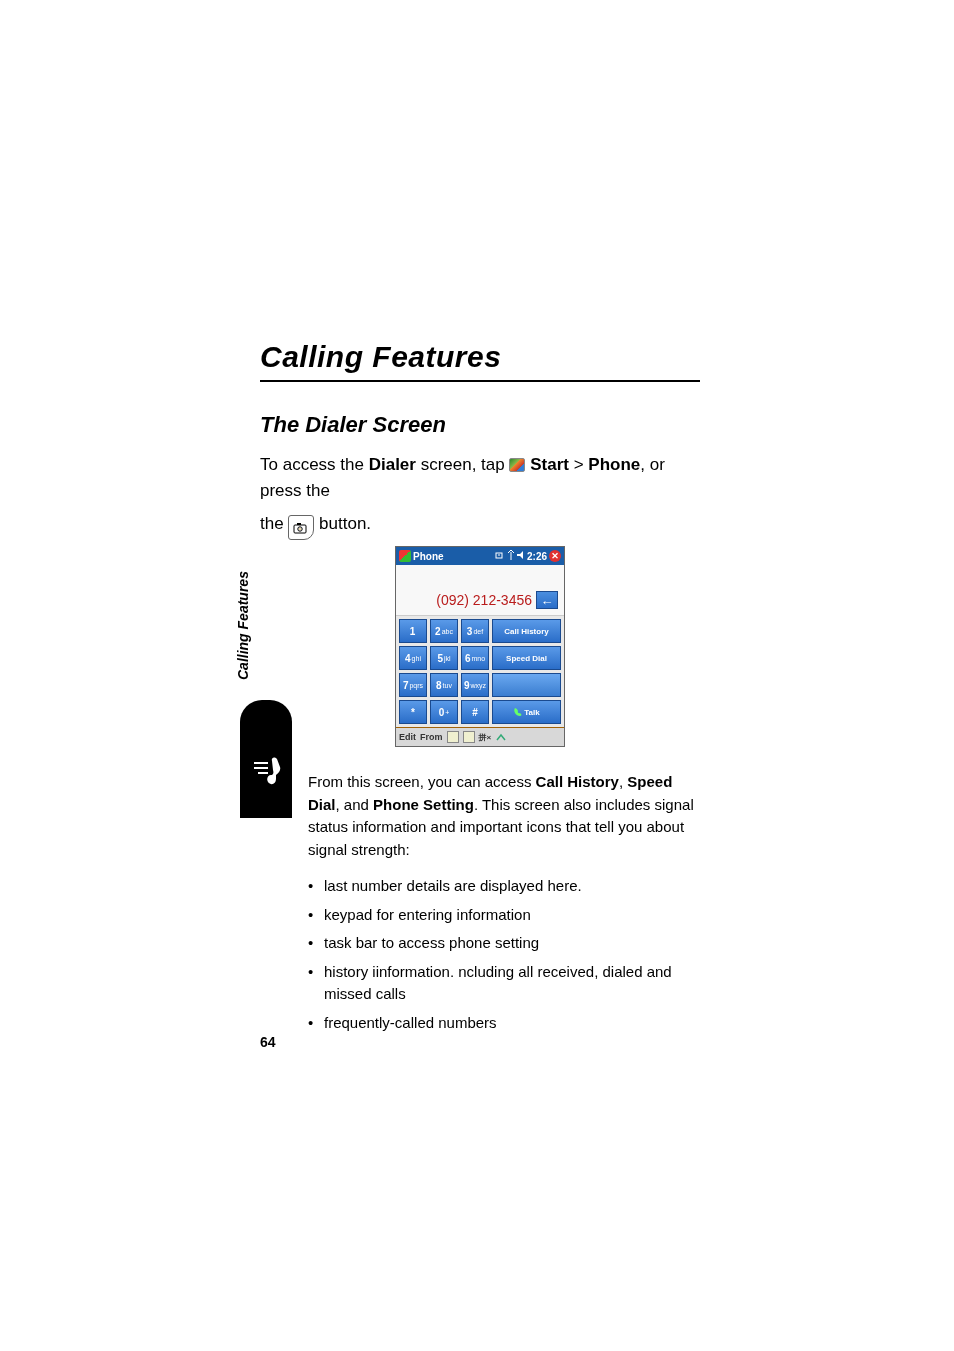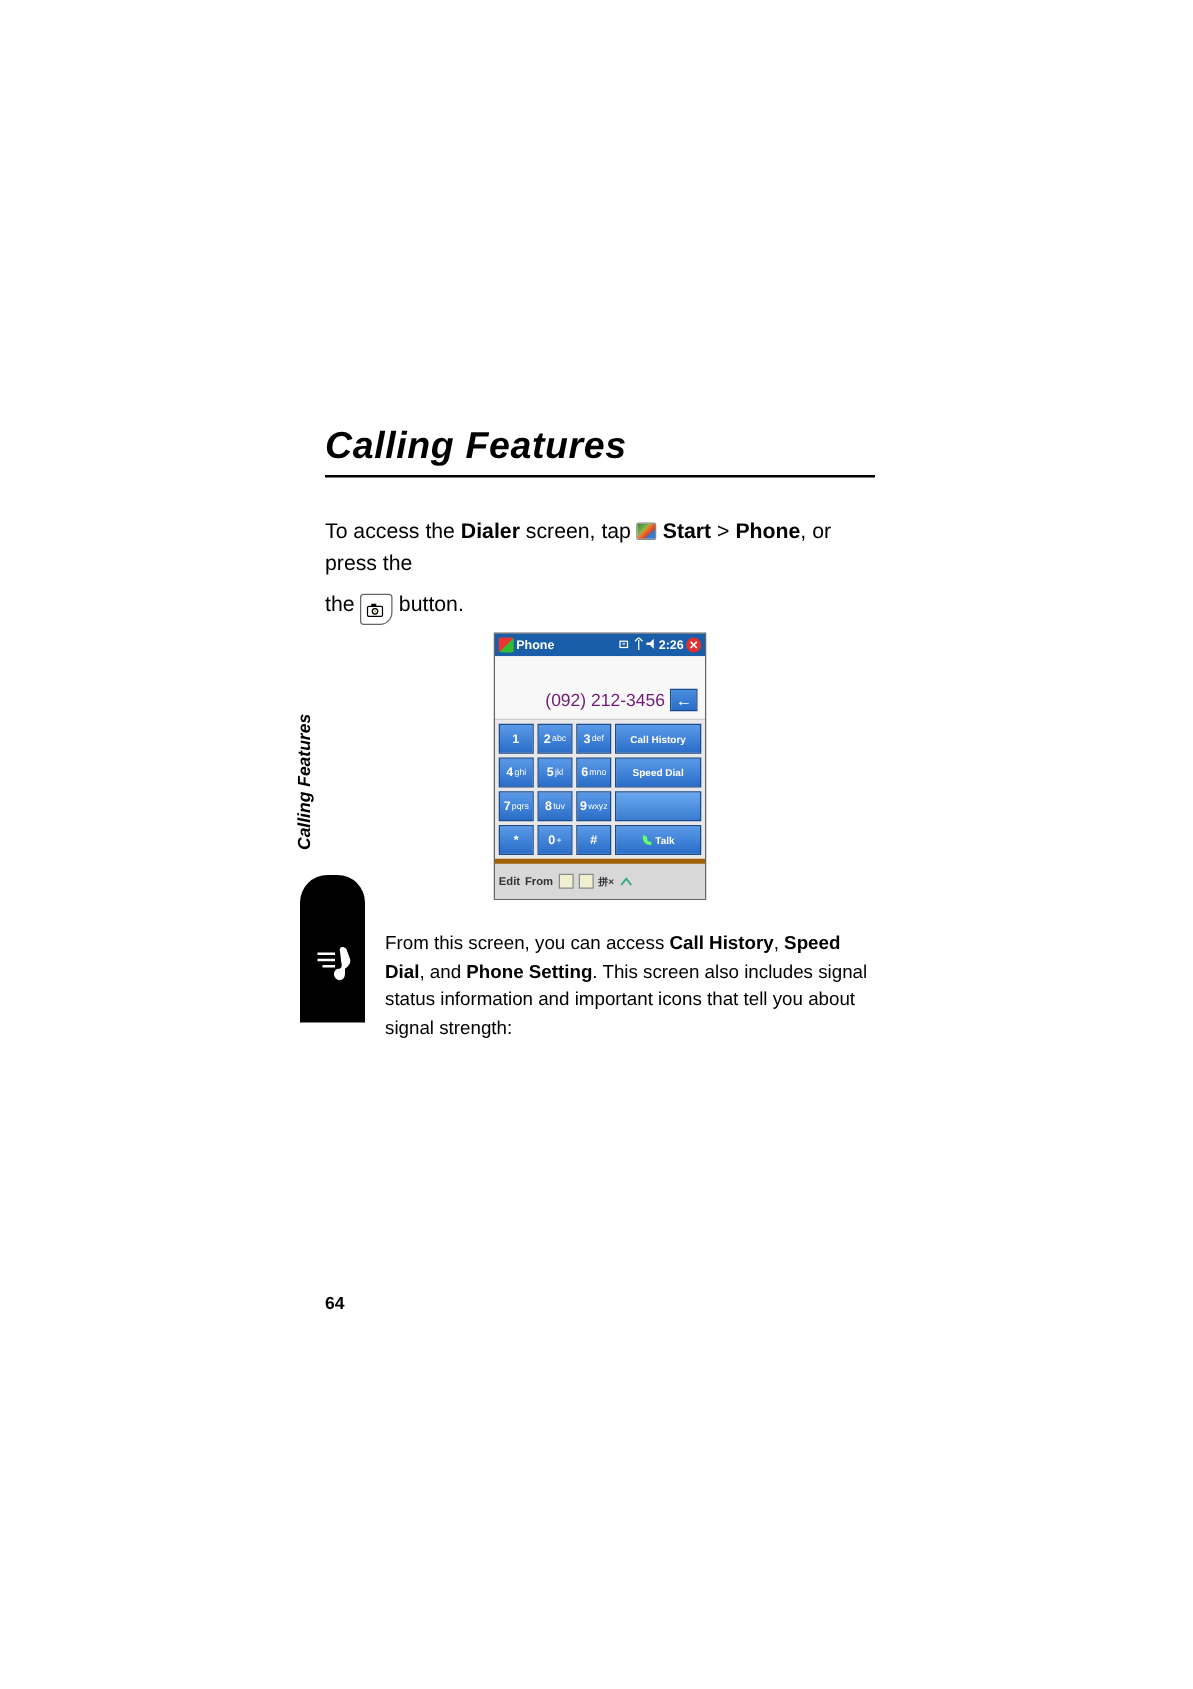--- a/index.html
+++ b/index.html
@@ -125,21 +125,21 @@
     font-weight: bold;
   }
   .pf-display {
     background: #f8f8f8;
     padding: 26px 6px 6px;
     text-align: right;
     border-bottom: 1px solid #ccc;
     display: flex;
     align-items: center;
   }
-  .pf-display .num { flex: 1; font-size: 14px; color: #701a75; }
+  .pf-display .num { flex: 1; font-size: 14px; color: #b91c1c; }
   .pf-display .bksp {
     width: 22px; height: 18px;
     background: linear-gradient(#4a8edf, #2a6dc8);
     color: #fff;
     display: flex; align-items: center; justify-content: center;
     border: 1px solid #1a4a8f;
     margin-left: 4px;
     font-size: 13px;
   }
   .pf-keypad {
@@ -175,22 +175,22 @@
     align-items: center;
     justify-content: center;
     font-weight: bold;
     font-size: 8px;
     white-space: nowrap;
   }
   .pf-wide.blank { background: linear-gradient(#6aa8f0, #3a7dd0); }
   .pf-wide.talk { gap: 1px; }
   .pf-bottombar {
     background: #d8d8d8;
-    border-top: 4px solid #a16207;
-    height: 32px;
+    border-top: 1px solid #a16207;
+    height: 19px;
     display: flex;
     align-items: center;
     padding: 0 3px;
     gap: 4px;
     font-size: 9px;
     font-weight: bold;
     color: #333;
   }
   .pf-bottombar .bicon {
     width: 12px; height: 12px;
@@ -247,20 +247,21 @@
         <line x1="6" y1="18" x2="16" y2="18"></line>
       </g>
       <path d="M20 6 C19 3 22 1 25 4 L28 12 C29 15 27 18 24 20 L24 24 C24 29 19 31 16 27 C14 24 16 20 19 20 C21 20 22 18 21 15 Z" fill="#fff"></path>
     </svg>
   </div>
 </div>
 
 <div class="page">
   <h1 class="chapter-title">Calling Features</h1>
 
+  <h2 class="section-title">The Dialer Screen</h2>
 
   <div class="para">
     <p>
       <span>To access the </span><span class="bold">Dialer</span><span> screen, tap </span><span class="start-icon"></span> <span class="bold">Start</span><span> &gt; </span><span class="bold">Phone</span><span>, or press the </span>
     </p>
     <p>
       <span>the </span><span class="camera-button"><svg width="14" height="12" viewBox="0 0 14 12">
             <rect x="1" y="3" width="12" height="8" rx="1" fill="none" stroke="#000" stroke-width="1"></rect>
             <circle cx="7" cy="7" r="2.2" fill="none" stroke="#000" stroke-width="1"></circle>
             <rect x="4" y="1" width="4" height="2" fill="#000"></rect>
@@ -367,16 +368,23 @@
       <svg width="12" height="10" viewBox="0 0 12 10">
           <path d="M2 8 L6 3 L10 8" fill="none" stroke="#3a7" stroke-width="1.5"></path>
         </svg>
     </div>
   </div>
 
   <div class="body-content">
     <p class="indent-para">
       <span>From this screen, you can access </span><span class="bold">Call History</span><span>, </span><span class="bold">Speed Dial</span><span>, and </span><span class="bold">Phone Setting</span><span>. This screen also includes signal status information and important icons that tell you about signal strength:</span>
     </p>
+    <ul class="bullets">
+      <li>last number details are displayed here.</li>
+      <li>keypad for entering information</li>
+      <li>task bar to access phone setting</li>
+      <li>history iinformation. ncluding all received, dialed and missed calls</li>
+      <li>frequently-called numbers</li>
+    </ul>
   </div>
 </div>
 
 <div class="page-num">64</div>
 
 </body></html>

